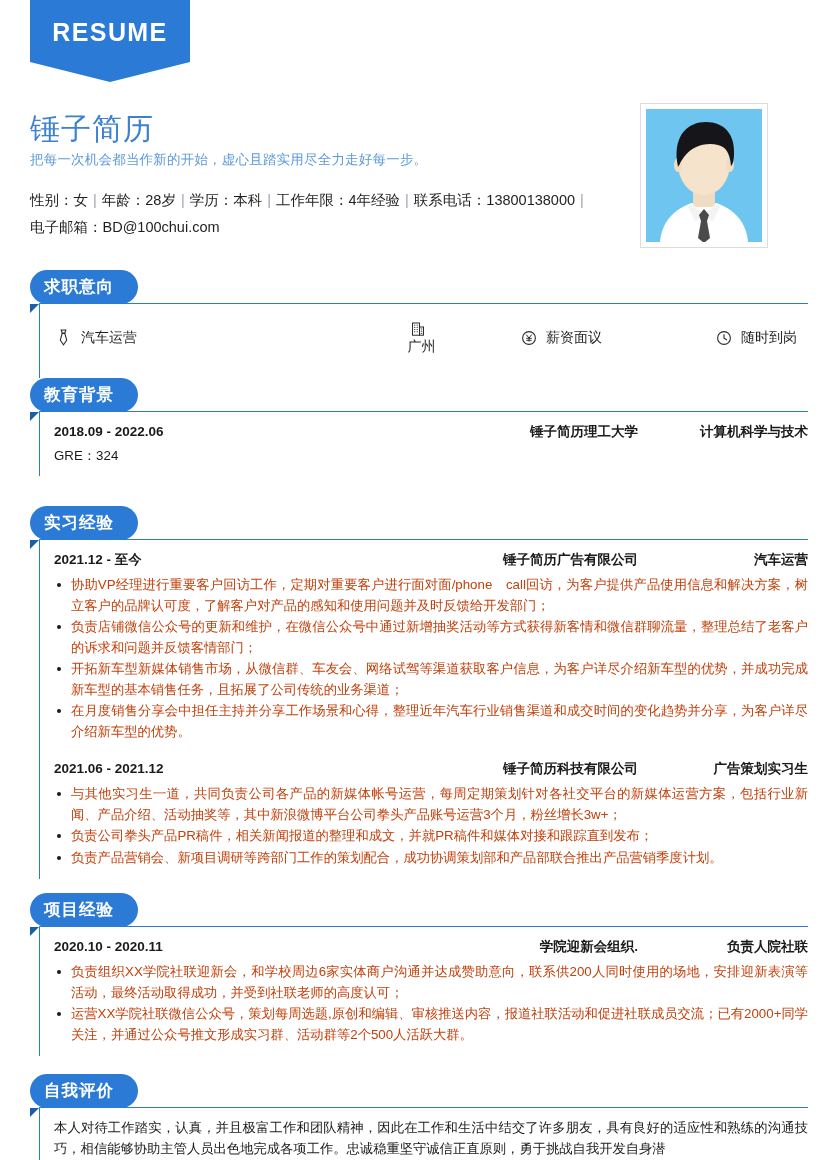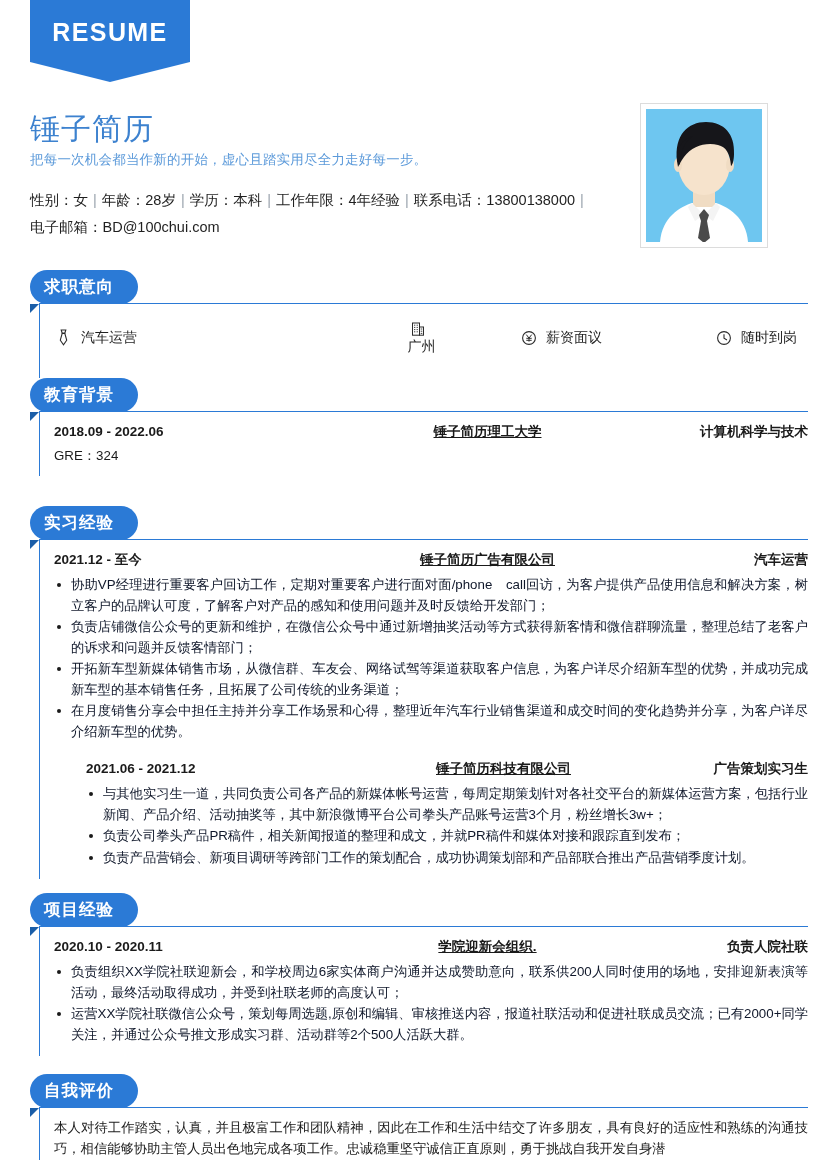--- a/index.html
+++ b/index.html
@@ -165,43 +165,43 @@
     justify-content: center;
     width: 19px;
     height: 19px;
     margin-right: 8px;
     color: #2b2b2b;
   }
   .ic svg { display: block; }
 
   
   .entry { padding-top: 2px; }
-  .entry + .entry { margin-top: 16px; margin-left: 32px; }
+  .entry + .entry { margin-top: 16px; }
   .entry-head {
     display: flex;
     align-items: baseline;
     font-size: 13.5px;
     font-weight: bold;
     color: #1a1a1a;
     padding-bottom: 4px;
   }
   .eh-date { width: 265px; }
-  .eh-org  { flex: 1; text-align: center; padding-left: 18px; text-decoration: underline;}
+  .eh-org  { flex: 1; text-align: right; padding-left: 18px;}
   .eh-role { width: 170px; text-align: right; }
 
   ul.bullets {
     list-style: none;
     margin-top: 2px;
   }
   ul.bullets li {
     position: relative;
     padding-left: 17px;
     font-size: 13.3px;
     line-height: 20.5px;
-    color: #0f172a;
+    color: #c2410c;
     margin-bottom: 1px;
     text-align: justify;
   }
   ul.bullets li::before {
     content: "";
     position: absolute;
     left: 3px;
     top: 8px;
     width: 4px;
     height: 4px;

